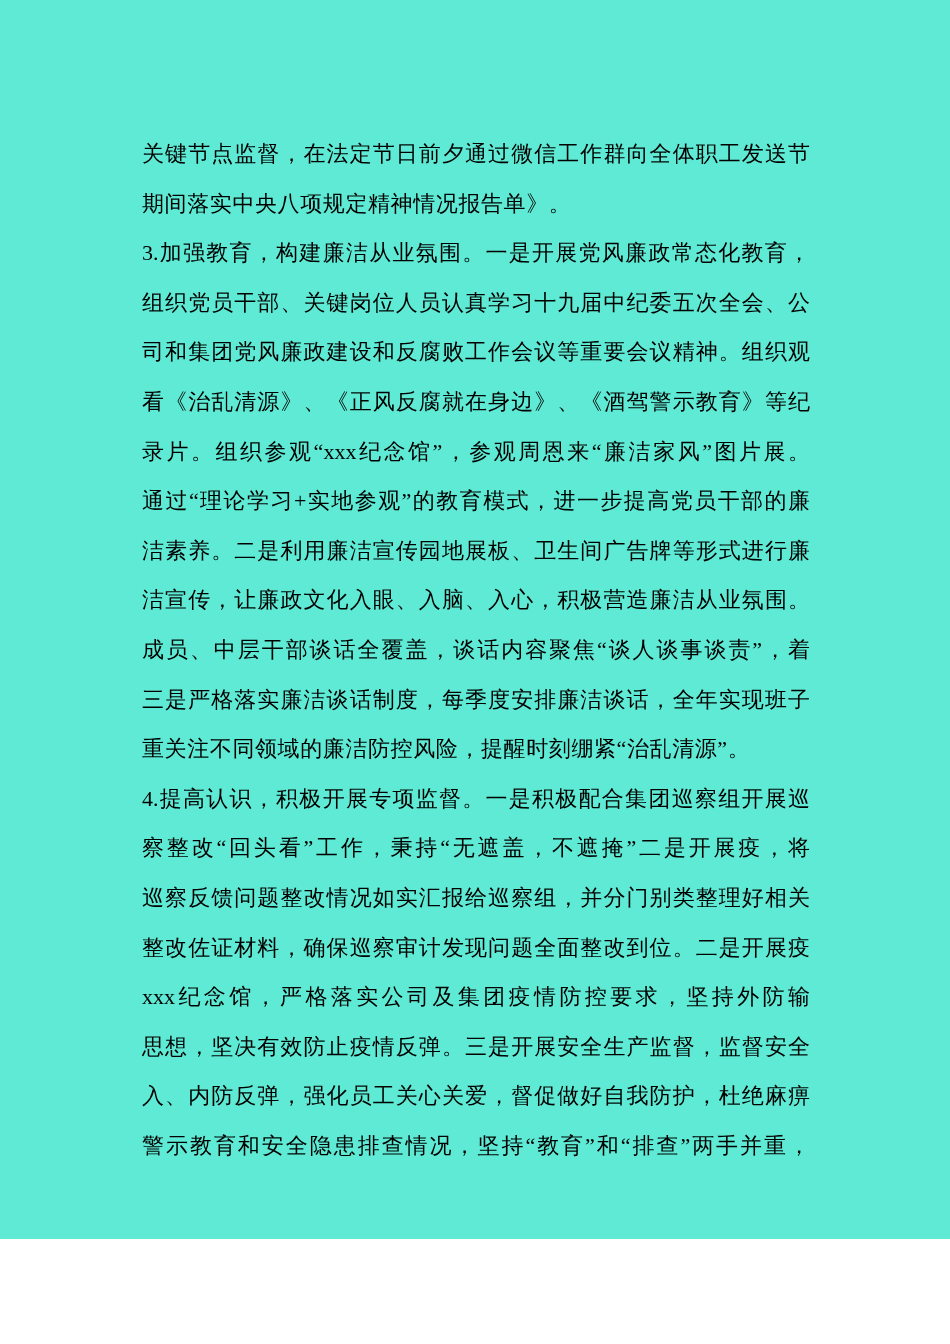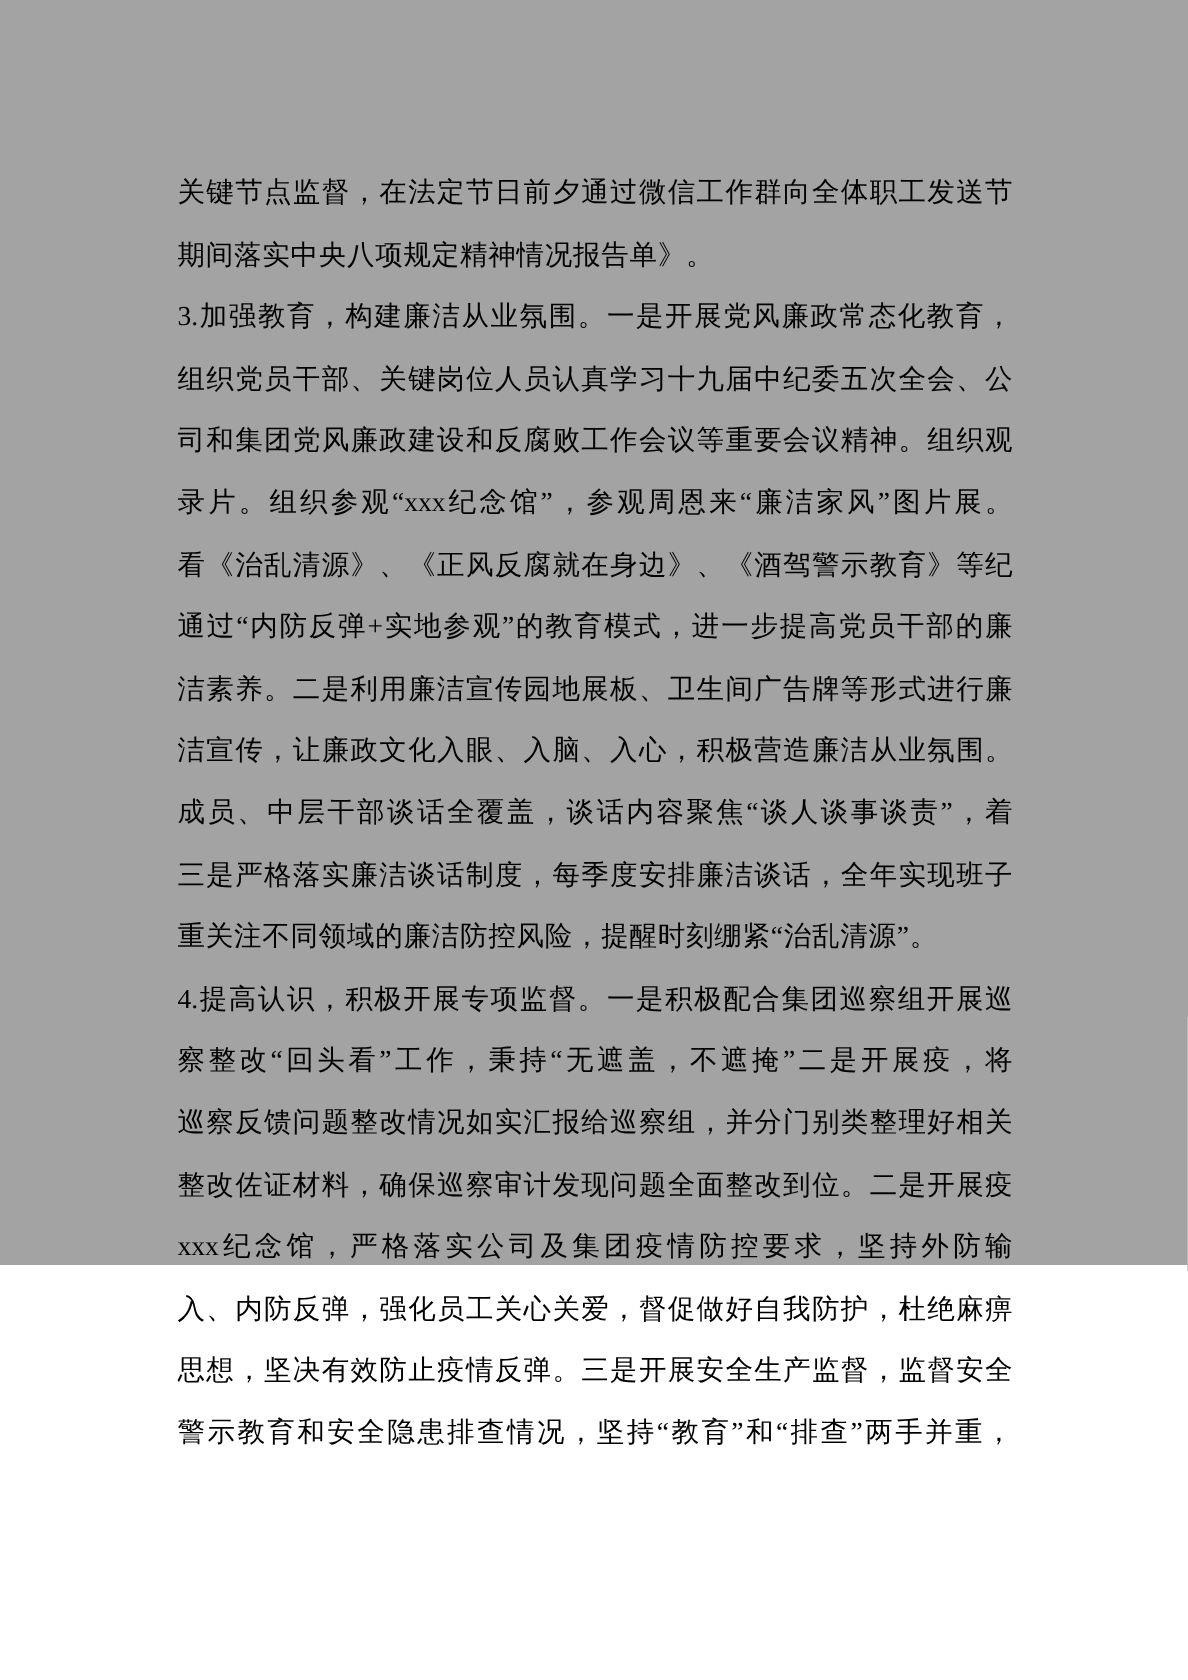--- a/index.html
+++ b/index.html
@@ -12,22 +12,22 @@
     background: #ffffff;
     overflow: hidden;
     position: relative;
     font-family: "Liberation Serif", "DejaVu Serif", serif;
   }
   .page {
     position: absolute;
     left: 0;
     top: 0;
     width: 950px;
-    height: 1012px;
-    background: #a3a3a3;
+    height: 1239px;
+    background: #5eead4;
   }
   .textblock {
     position: absolute;
     left: 142px;
     top: 129px;
     width: 668px;
   }
   .line {
     height: 49.6px;
     line-height: 49.6px;
@@ -48,30 +48,30 @@
 </head>
 <body>
 
 <div class="page">
   <div class="textblock">
     <div class="line">关键节点监督，在法定节日前夕通过微信工作群向全体职工发送节</div>
     <div class="line para-end">期间落实中央八项规定精神情况报告单》。</div>
     <div class="line">3.加强教育，构建廉洁从业氛围。一是开展党风廉政常态化教育，</div>
     <div class="line">组织党员干部、关键岗位人员认真学习十九届中纪委五次全会、公</div>
     <div class="line">司和集团党风廉政建设和反腐败工作会议等重要会议精神。组织观</div>
+    <div class="line">看《治乱清源》、《正风反腐就在身边》、《酒驾警示教育》等纪</div>
     <div class="line">录片。组织参观“xxx纪念馆”，参观周恩来“廉洁家风”图片展。</div>
-    <div class="line">看《治乱清源》、《正风反腐就在身边》、《酒驾警示教育》等纪</div>
-    <div class="line">通过“内防反弹+实地参观”的教育模式，进一步提高党员干部的廉</div>
+    <div class="line">通过“理论学习+实地参观”的教育模式，进一步提高党员干部的廉</div>
     <div class="line">洁素养。二是利用廉洁宣传园地展板、卫生间广告牌等形式进行廉</div>
     <div class="line">洁宣传，让廉政文化入眼、入脑、入心，积极营造廉洁从业氛围。</div>
     <div class="line">成员、中层干部谈话全覆盖，谈话内容聚焦“谈人谈事谈责”，着</div>
     <div class="line">三是严格落实廉洁谈话制度，每季度安排廉洁谈话，全年实现班子</div>
     <div class="line para-end">重关注不同领域的廉洁防控风险，提醒时刻绷紧“治乱清源”。</div>
     <div class="line">4.提高认识，积极开展专项监督。一是积极配合集团巡察组开展巡</div>
     <div class="line">察整改“回头看”工作，秉持“无遮盖，不遮掩”二是开展疫，将</div>
     <div class="line">巡察反馈问题整改情况如实汇报给巡察组，并分门别类整理好相关</div>
     <div class="line">整改佐证材料，确保巡察审计发现问题全面整改到位。二是开展疫</div>
     <div class="line">xxx纪念馆，严格落实公司及集团疫情防控要求，坚持外防输</div>
+    <div class="line">思想，坚决有效防止疫情反弹。三是开展安全生产监督，监督安全</div>
     <div class="line">入、内防反弹，强化员工关心关爱，督促做好自我防护，杜绝麻痹</div>
-    <div class="line">思想，坚决有效防止疫情反弹。三是开展安全生产监督，监督安全</div>
     <div class="line">警示教育和安全隐患排查情况，坚持“教育”和“排查”两手并重，</div>
   </div>
 </div>
 
 </body></html>

